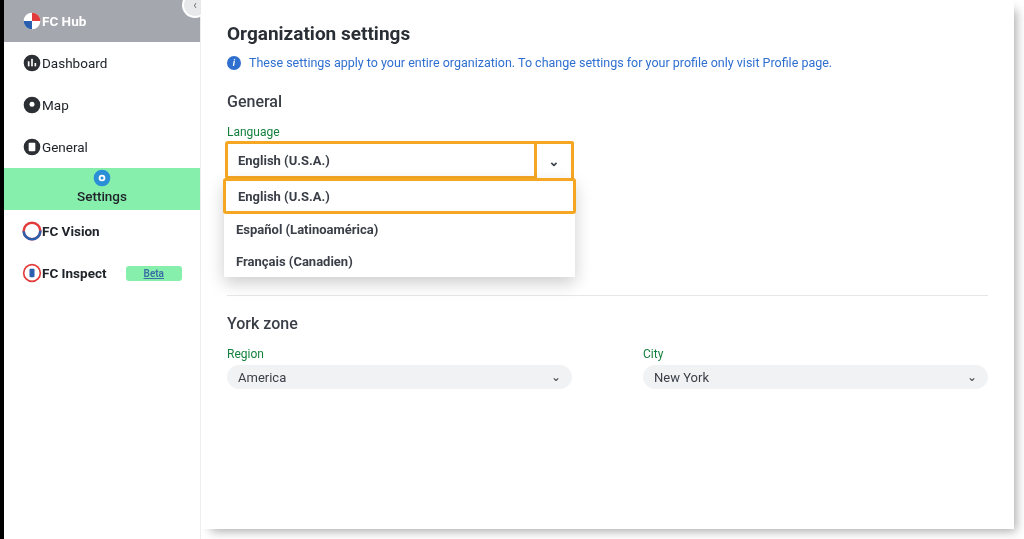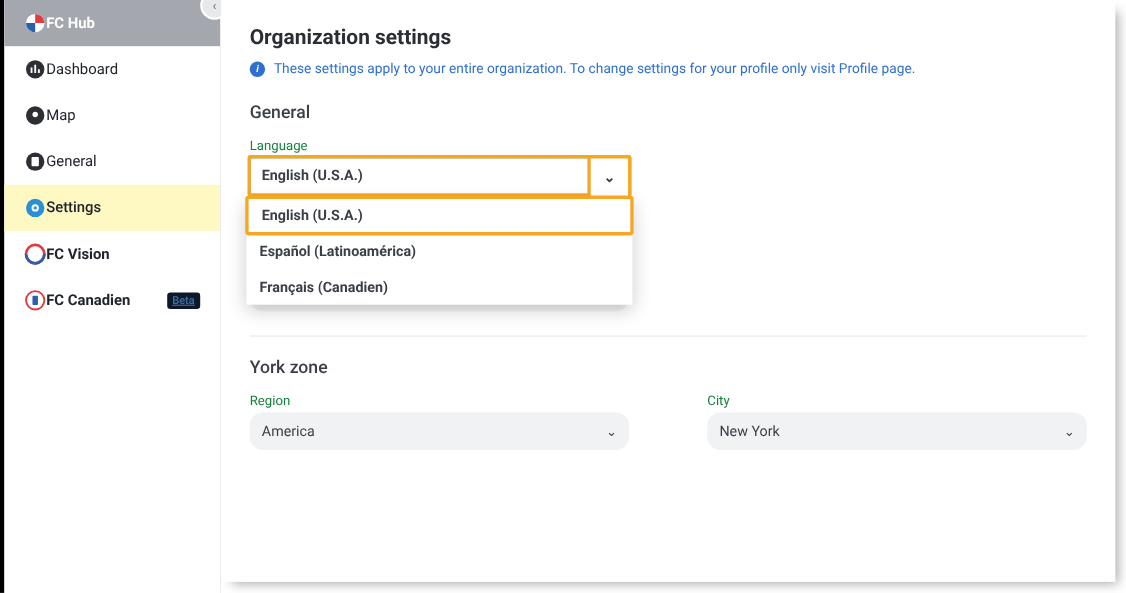--- a/index.html
+++ b/index.html
@@ -49,36 +49,37 @@
     cursor: pointer;
     color: #20252b;
     font-size: 13.5px;
   }
   .nav li.header-active {
     background: #a4a8ae;
     color: #fff;
     font-weight: 600;
   }
   .nav li.active {
-    background: #fef9c3;
+    background: #86efac;
     font-weight: 500;
+    flex-direction: column;
   }
   .nav li.product { font-weight: 700; }
   .nav .icon {
     width: 20px; height:20px;
     display:inline-flex;align-items:center;justify-content:center;
     flex-shrink:0;
   }
   .nav .icon svg { width:20px;height:20px; }
   .beta-badge {
-    background:#0f172a;
+    background:#86efac;
     color:#3a6ea5;
     font-size:10px;
     font-weight:600;
-    padding:2px 5px;
+    padding:2px 18px;
     border-radius:3px;
     margin-left:auto;
     text-decoration:underline;
   }
   
   .main {
     flex:1;
     padding: 22px 26px 0 26px;
     background:#fff;
     position:relative;
@@ -112,21 +113,21 @@
   }
   .divider { border-top:1px solid #e6e7ea; margin: 22px 0 18px; }
   .field-label {
     font-size:12px;
     color:#15803d;
     margin-bottom:4px;
     display:block;
   }
   .select {
     width:345px;
-    height:34px;
+    height:24px;
     background:#f1f2f4;
     border:1px solid #f1f2f4;
     border-radius:12px;
     display:flex;align-items:center;justify-content:space-between;
     padding:0 10px;
     color:#3a3f47;
     font-size:13px;
     cursor:pointer;
   }
   .select .chev { color:#3a3f47;font-size:12px; }
@@ -254,21 +255,21 @@
         </span>
         <span>FC Vision</span>
       </li>
       <li class="product">
         <span class="icon">
           <svg viewBox="0 0 24 24">
               <circle cx="12" cy="12" r="10" fill="#fff" stroke="#e23b3b" stroke-width="2"></circle>
               <rect x="9" y="7" width="6" height="10" rx="1" fill="#2a5fb0"></rect>
             </svg>
         </span>
-        <span>FC Canadien</span>
+        <span>FC Inspect</span>
         <span class="beta-badge">Beta</span>
       </li>
     </ul>
   </aside>
 
   <main class="main">
     <h1 class="page-title">Organization settings</h1>
     <div class="info-bar">
       <span class="info-icon">i</span>
       <span>These settings apply to your entire organization. To change settings for your profile only visit Profile page.</span>

